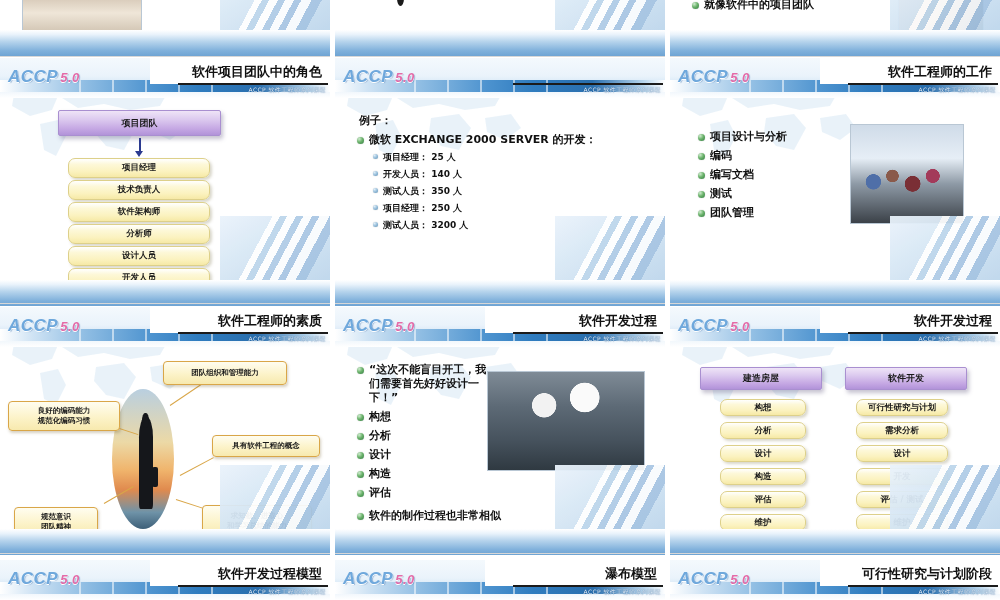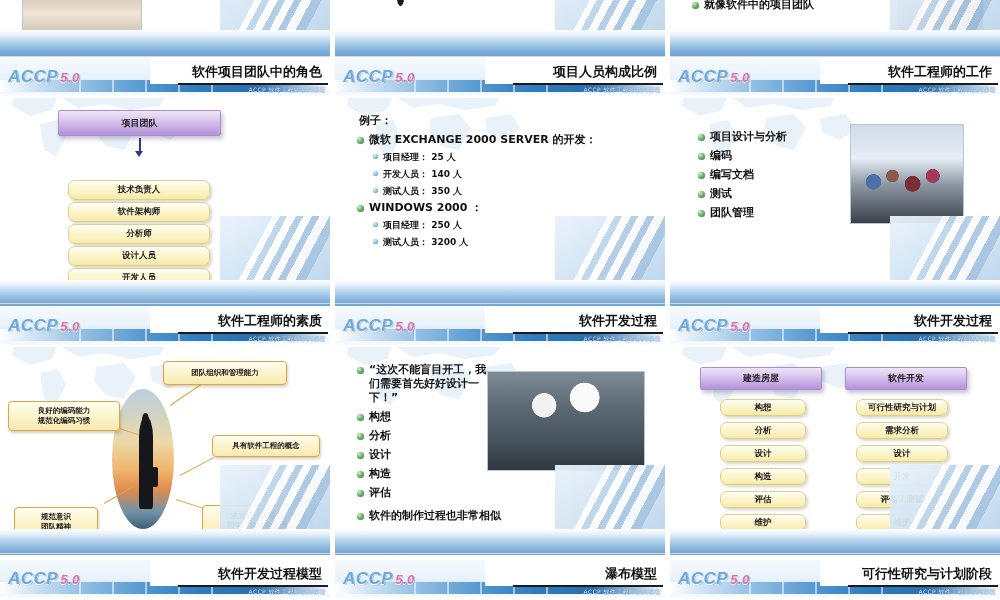--- a/index.html
+++ b/index.html
@@ -290,20 +290,21 @@
         </div>
         <div class="title-rule"></div>
         <div class="subtitle">ACCP 软件工程师系列课程</div>
       </div>
 
       <div class="body">
         <div class="pbox" style="left:58px; top:12px; width:163px; height:26px;">项目团队</div>
         <div class="arrow-down" style="left:139px; top:40px; height:14px;"></div>
         <div class="arrow-head" style="left:135px; top:53px;"></div>
 
+        <div class="ybox" style="left:68px; top:60px;  width:142px; height:20px;">项目经理</div>
         <div class="ybox" style="left:68px; top:82px;  width:142px; height:20px;">技术负责人</div>
         <div class="ybox" style="left:68px; top:104px; width:142px; height:20px;">软件架构师</div>
         <div class="ybox" style="left:68px; top:126px; width:142px; height:20px;">分析师</div>
         <div class="ybox" style="left:68px; top:148px; width:142px; height:20px;">设计人员</div>
         <div class="ybox" style="left:68px; top:170px; width:142px; height:20px;">开发人员</div>
         <div class="ybox" style="left:68px; top:192px; width:142px; height:20px;">测试人员</div>
       </div>
       <div class="kbd"></div>
       <div class="ftr"></div>
     </div>
@@ -318,23 +319,20 @@
           <path d="M40 66 L58 62 L66 78 L56 98 L44 92 Z"></path>
           <path d="M96 60 L124 56 L136 70 L124 92 L106 88 L94 74 Z"></path>
           <path d="M150 60 L176 56 L186 70 L170 82 L152 74 Z"></path>
         </g>
       </svg>
       <div class="hdr">
         <div class="hdr-bar"></div>
         <div class="logo">
           <span>ACCP</span><span class="v">5.0</span>
         </div>
-        <div class="title-plate">
-          <div class="slide-title">项目人员构成比例</div>
-        </div>
         <div class="title-rule"></div>
         <div class="subtitle">ACCP 软件工程师系列课程</div>
       </div>
 
       <div class="body">
         <div class="bullets" style="left:22px; top:16px;">
           <div class="bul" style="margin-left:2px; margin-bottom:5px;">
             <span>例子：</span>
           </div>
 
@@ -348,24 +346,20 @@
           </div>
           <div class="bul lvl2">
             <span class="dot s2"></span>
             <span>开发人员： 140 人</span>
           </div>
           <div class="bul lvl2">
             <span class="dot s2"></span>
             <span>测试人员： 350 人</span>
           </div>
 
-          <div class="bul">
-            <span class="dot"></span>
-            <span>WINDOWS 2000 ：</span>
-          </div>
           <div class="bul lvl2">
             <span class="dot s2"></span>
             <span>项目经理： 250 人</span>
           </div>
           <div class="bul lvl2">
             <span class="dot s2"></span>
             <span>测试人员： 3200 人</span>
           </div>
         </div>
       </div>

